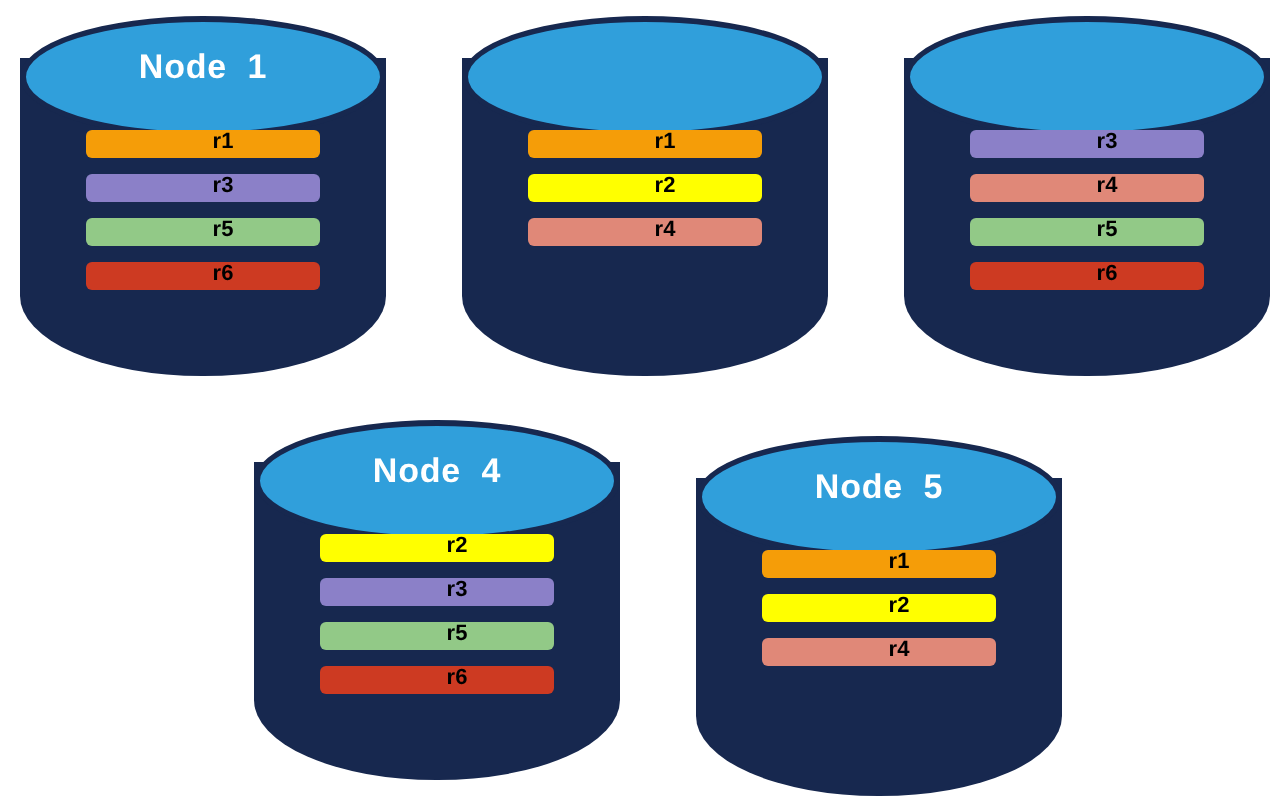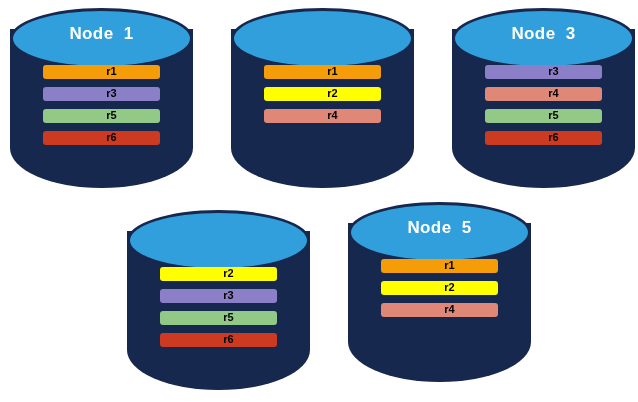--- a/index.html
+++ b/index.html
@@ -134,55 +134,55 @@
           <span class="bar-label" style="color: rgb(0, 0, 0);">r2</span>
         </div>
         <div class="bar" style="background: rgb(224, 136, 120);">
           <span class="bar-label" style="color: rgb(0, 0, 0);">r4</span>
         </div>
       </div>
     </div>
     <div class="node" style="left: 452px; top: 8px;">
       <div class="node-body" style="background: rgb(23, 40, 79);"></div>
       <div class="node-top" style="background: rgb(48, 159, 219); border-color: rgb(23, 40, 79);"></div>
-      <div class="node-title" style="color: rgb(255, 255, 255);">Node  3</div>
       <div class="bars">
         <div class="bar" style="background: rgb(139, 128, 200);">
           <span class="bar-label" style="color: rgb(0, 0, 0);">r3</span>
         </div>
         <div class="bar" style="background: rgb(224, 136, 120);">
           <span class="bar-label" style="color: rgb(0, 0, 0);">r4</span>
         </div>
         <div class="bar" style="background: rgb(146, 201, 135);">
           <span class="bar-label" style="color: rgb(0, 0, 0);">r5</span>
         </div>
         <div class="bar" style="background: rgb(205, 58, 34);">
           <span class="bar-label" style="color: rgb(0, 0, 0);">r6</span>
         </div>
       </div>
     </div>
     <div class="node" style="left: 127px; top: 210px;">
       <div class="node-body" style="background: rgb(23, 40, 79);"></div>
       <div class="node-top" style="background: rgb(48, 159, 219); border-color: rgb(23, 40, 79);"></div>
+      <div class="node-title" style="color: rgb(255, 255, 255);">Node  4</div>
       <div class="bars">
         <div class="bar" style="background: rgb(255, 255, 0);">
           <span class="bar-label" style="color: rgb(0, 0, 0);">r2</span>
         </div>
         <div class="bar" style="background: rgb(139, 128, 200);">
           <span class="bar-label" style="color: rgb(0, 0, 0);">r3</span>
         </div>
         <div class="bar" style="background: rgb(146, 201, 135);">
           <span class="bar-label" style="color: rgb(0, 0, 0);">r5</span>
         </div>
         <div class="bar" style="background: rgb(205, 58, 34);">
           <span class="bar-label" style="color: rgb(0, 0, 0);">r6</span>
         </div>
       </div>
     </div>
-    <div class="node" style="left: 348px; top: 202px;">
+    <div class="node" style="left: 348px; top: 218px;">
       <div class="node-body" style="background: rgb(23, 40, 79);"></div>
       <div class="node-top" style="background: rgb(48, 159, 219); border-color: rgb(23, 40, 79);"></div>
       <div class="node-title" style="color: rgb(255, 255, 255);">Node  5</div>
       <div class="bars">
         <div class="bar" style="background: rgb(245, 157, 8);">
           <span class="bar-label" style="color: rgb(0, 0, 0);">r1</span>
         </div>
         <div class="bar" style="background: rgb(255, 255, 0);">
           <span class="bar-label" style="color: rgb(0, 0, 0);">r2</span>
         </div>

